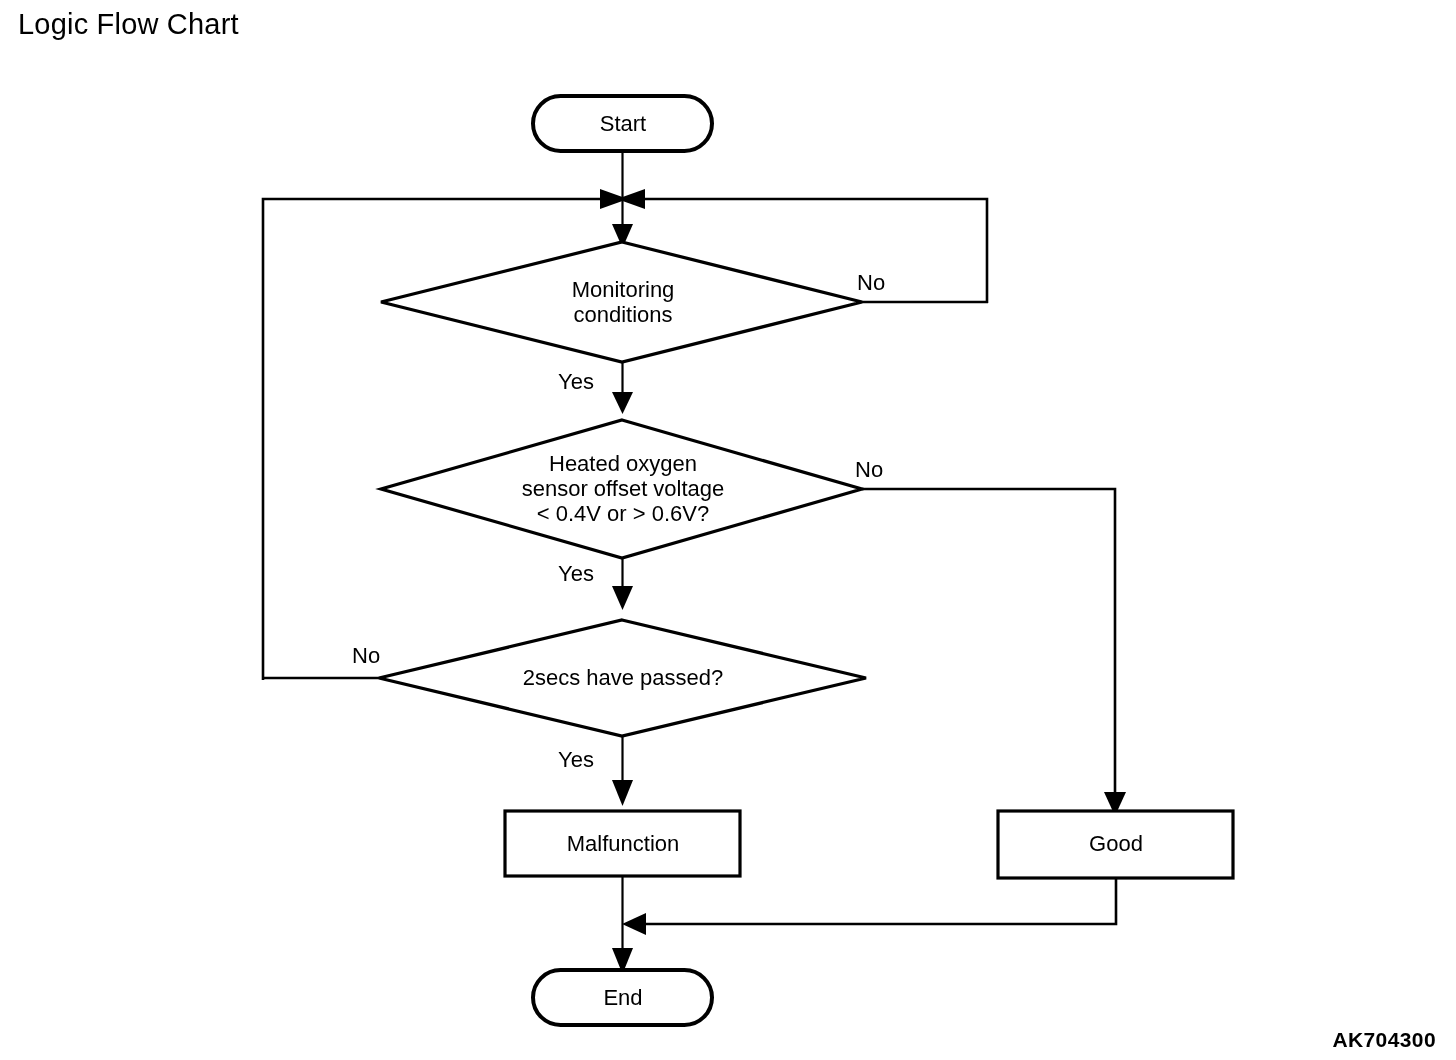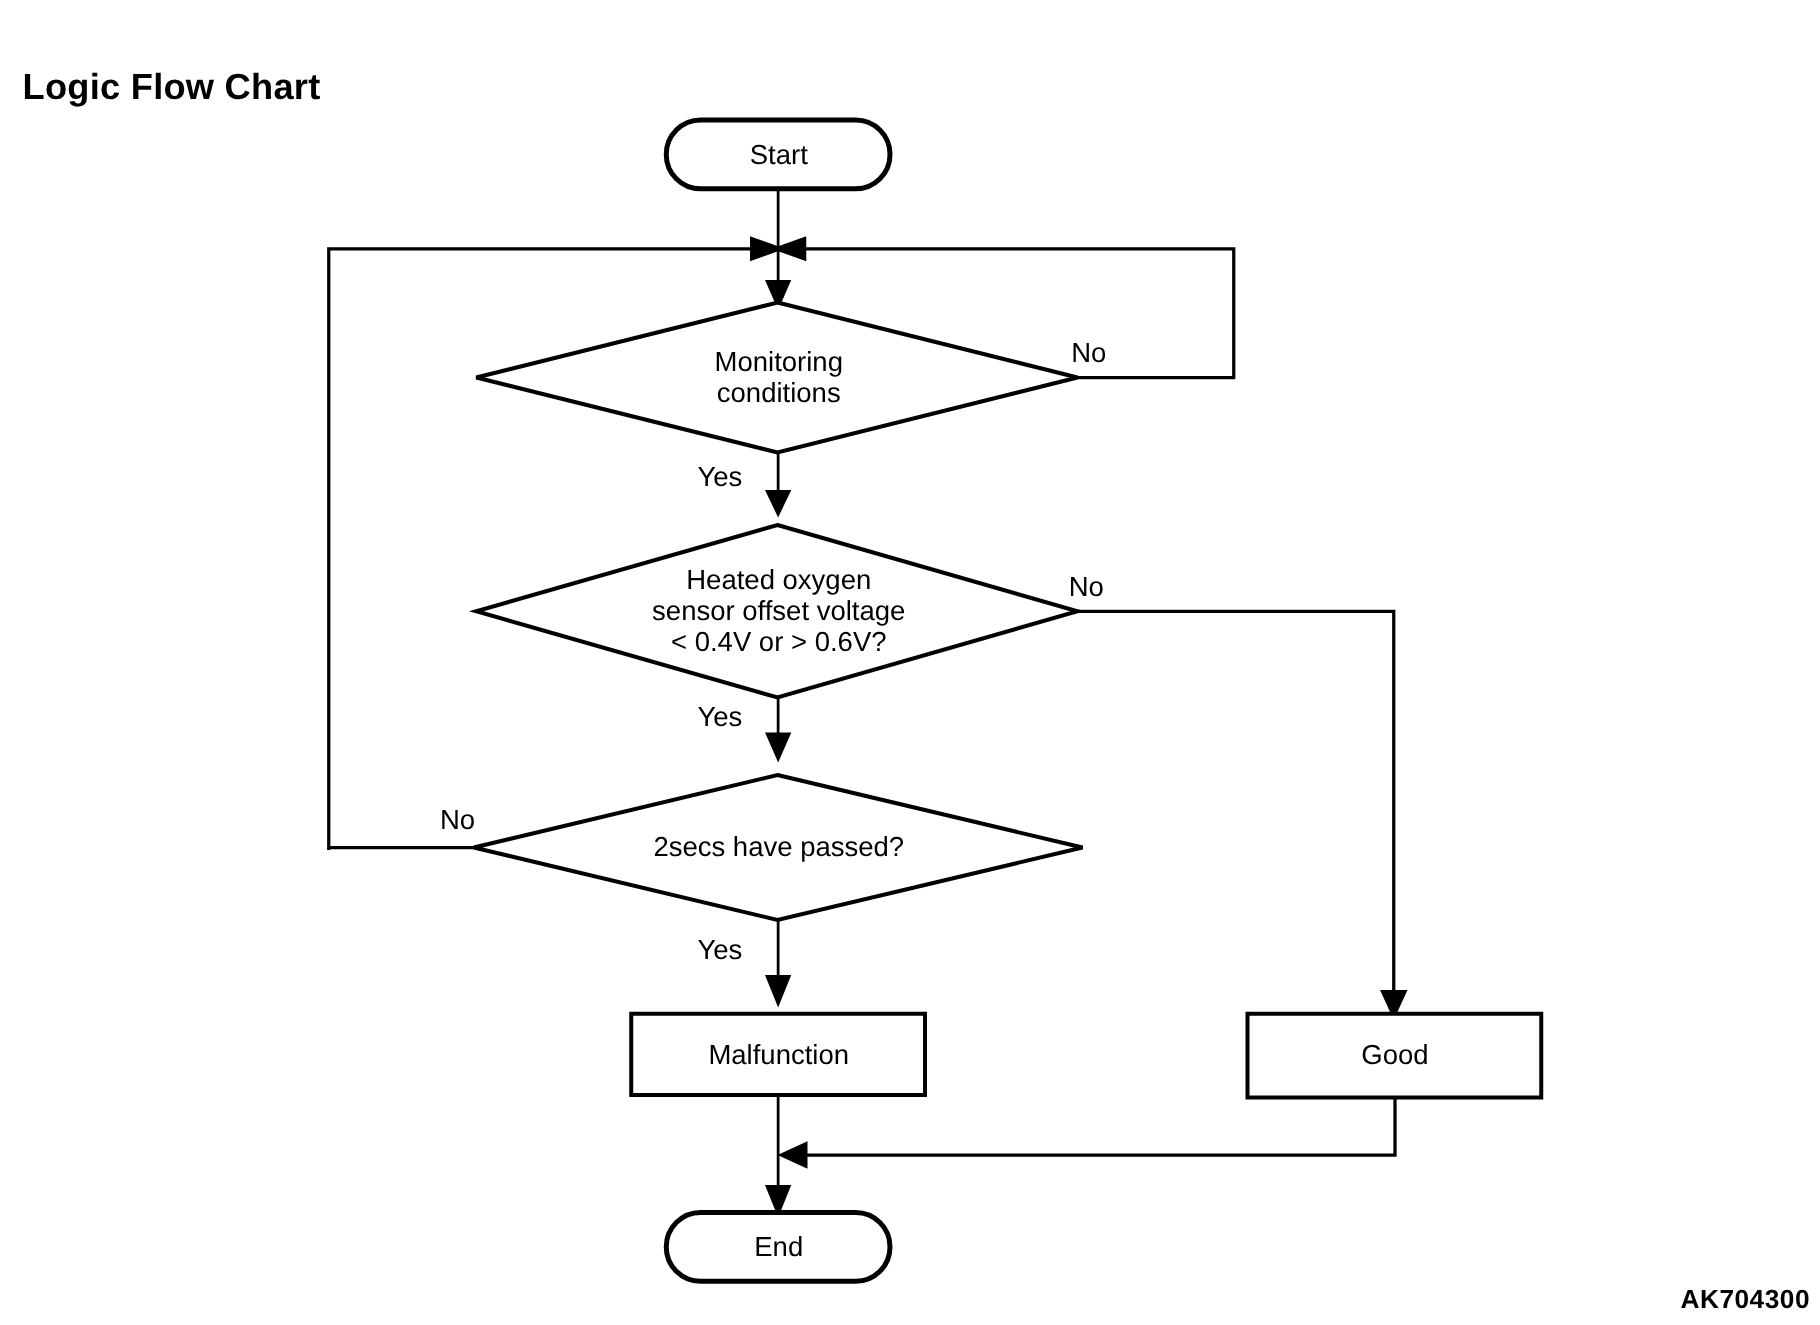--- a/index.html
+++ b/index.html
@@ -14,33 +14,32 @@
     position: relative;
     font-family: "Liberation Sans", sans-serif;
     color: #000000;
     overflow: hidden;
   }
   #page-title {
     position: absolute;
     left: 18px;
     top: 8px;
     font-size: 29px;
-    font-weight: bold;
+    font-weight: normal;
     letter-spacing: 0.2px;
     white-space: nowrap;
-    margin-top: 46px;
   }
   #chart-svg {
     position: absolute;
     left: 0;
     top: 0;
   }
   #figure-code {
     position: absolute;
-    right: 8px;
+    right: 20px;
     bottom: 8px;
     font-size: 21px;
     font-weight: bold;
     letter-spacing: 0.4px;
   }
   .node-shape {
     fill: #ffffff;
     stroke: #000000;
   }
   .terminator { stroke-width: 4; }

